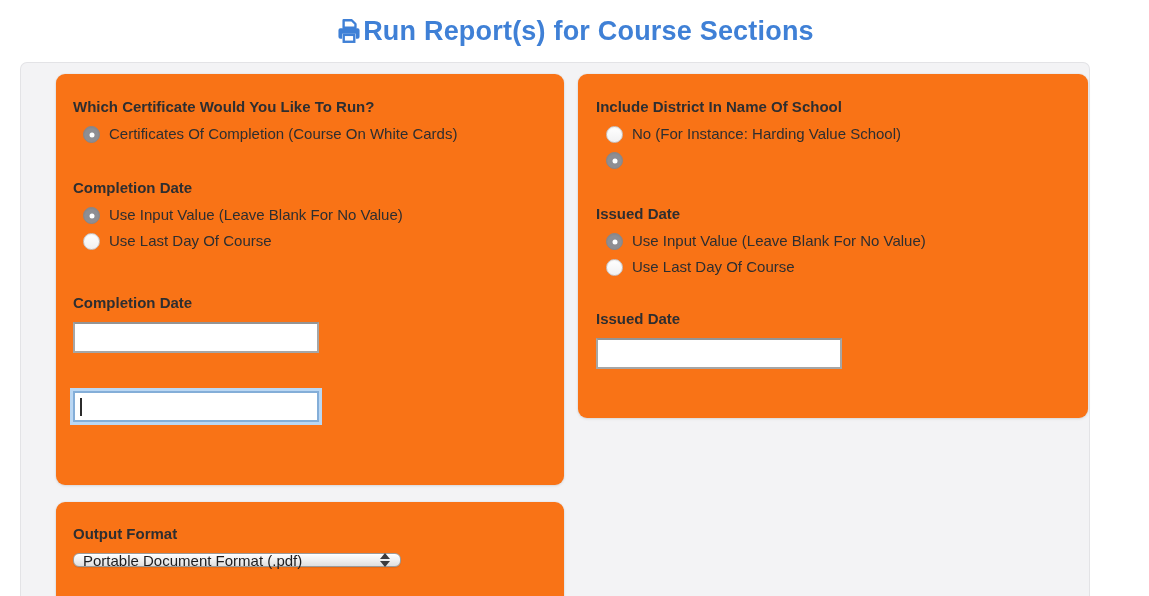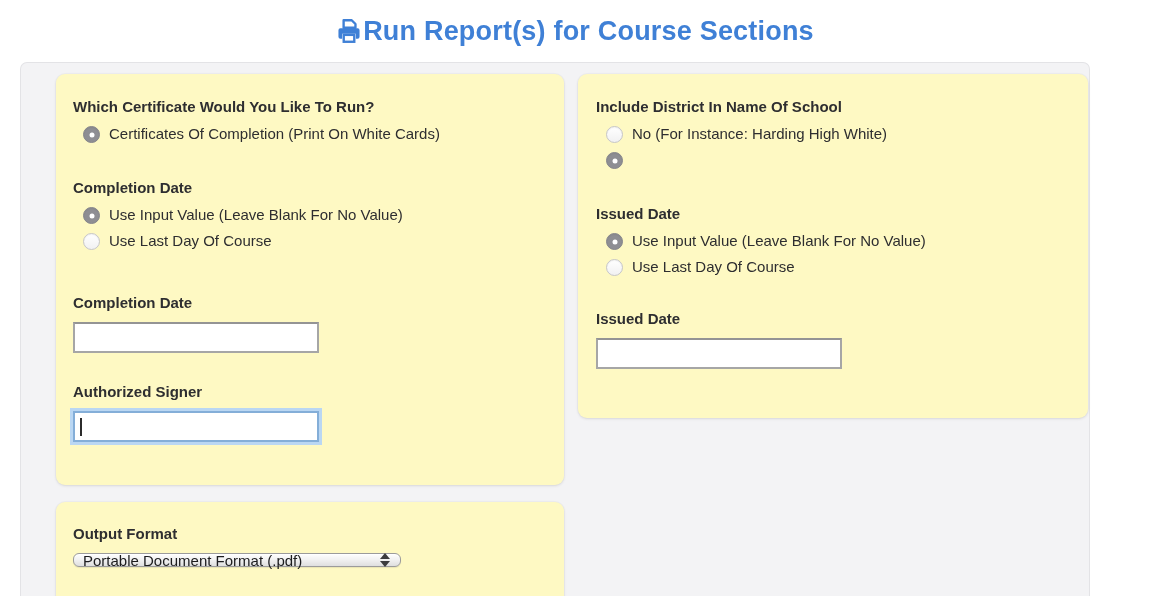--- a/index.html
+++ b/index.html
@@ -12,21 +12,21 @@
   .page-title svg { display:block; }
 
   
   .content-wrap {
     position:absolute; left:20px; top:62px; width:1070px; height:560px;
     background:#f3f3f5; border:1px solid #e3e3e6; border-bottom:none;
     border-radius:7px 7px 0 0;
   }
 
   .card {
-    position:absolute; background:#fef9c3; border-radius:9px;
+    position:absolute; background:#f97316; border-radius:9px;
     box-shadow:0 1px 3px rgba(0,0,0,.10), 0 0 0 1px rgba(0,0,0,.02);
   }
   .card-left   { left:35px;  top:11px;  width:508px; height:411px; padding:23px 18px 0 17px; }
   .card-right  { left:557px; top:11px;  width:510px; height:344px; padding:23px 7px 0 18px; }
   .card-bottom { left:35px;  top:439px; width:508px; height:210px; padding:22px 18px 0 17px; }
 
   .section-label { font-size:15px; font-weight:bold; color:#2e2e30; line-height:20px; }
 
   
   .radio-group { margin-top:4px; }
@@ -92,21 +92,21 @@
   </div>
 </div>
 
 <div class="content-wrap">
 
   <div class="card card-left">
 
     <div class="section-label">Which Certificate Would You Like To Run?</div>
     <div class="radio-group">
       <label class="radio-row">
-        <span class="radio checked"></span><span>Certificates Of Completion (Print On White Cards)</span>
+        <span class="radio checked"></span><span>Certificates Of Completion (Course On White Cards)</span>
       </label>
     </div>
 
     <div class="spacer-30"></div>
 
     <div class="section-label">Completion Date</div>
     <div class="radio-group">
       <label class="radio-row">
         <span class="radio checked"></span><span>Use Input Value (Leave Blank For No Value)</span>
       </label>
@@ -117,33 +117,32 @@
 
     <div class="spacer-38"></div>
 
     <div class="field-label">Completion Date</div>
     <span class="input-wrap">
       <input class="text-input" type="text" value="" style="">
     </span>
 
     <div class="spacer-28"></div>
 
-    <div class="field-label">Authorized Signer</div>
     <span class="input-wrap focused">
       <input class="text-input" type="text" value="" style="">
       <span class="caret"></span>
     </span>
   </div>
 
   <div class="card card-right">
 
     <div class="section-label">Include District In Name Of School</div>
     <div class="radio-group">
       <label class="radio-row">
-        <span class="radio"></span><span>No (For Instance: Harding High White)</span>
+        <span class="radio"></span><span>No (For Instance: Harding Value School)</span>
       </label>
       <label class="radio-row">
         <span class="radio checked"></span>
       </label>
     </div>
 
     <div class="spacer-30"></div>
 
     <div class="section-label">Issued Date</div>
     <div class="radio-group">

